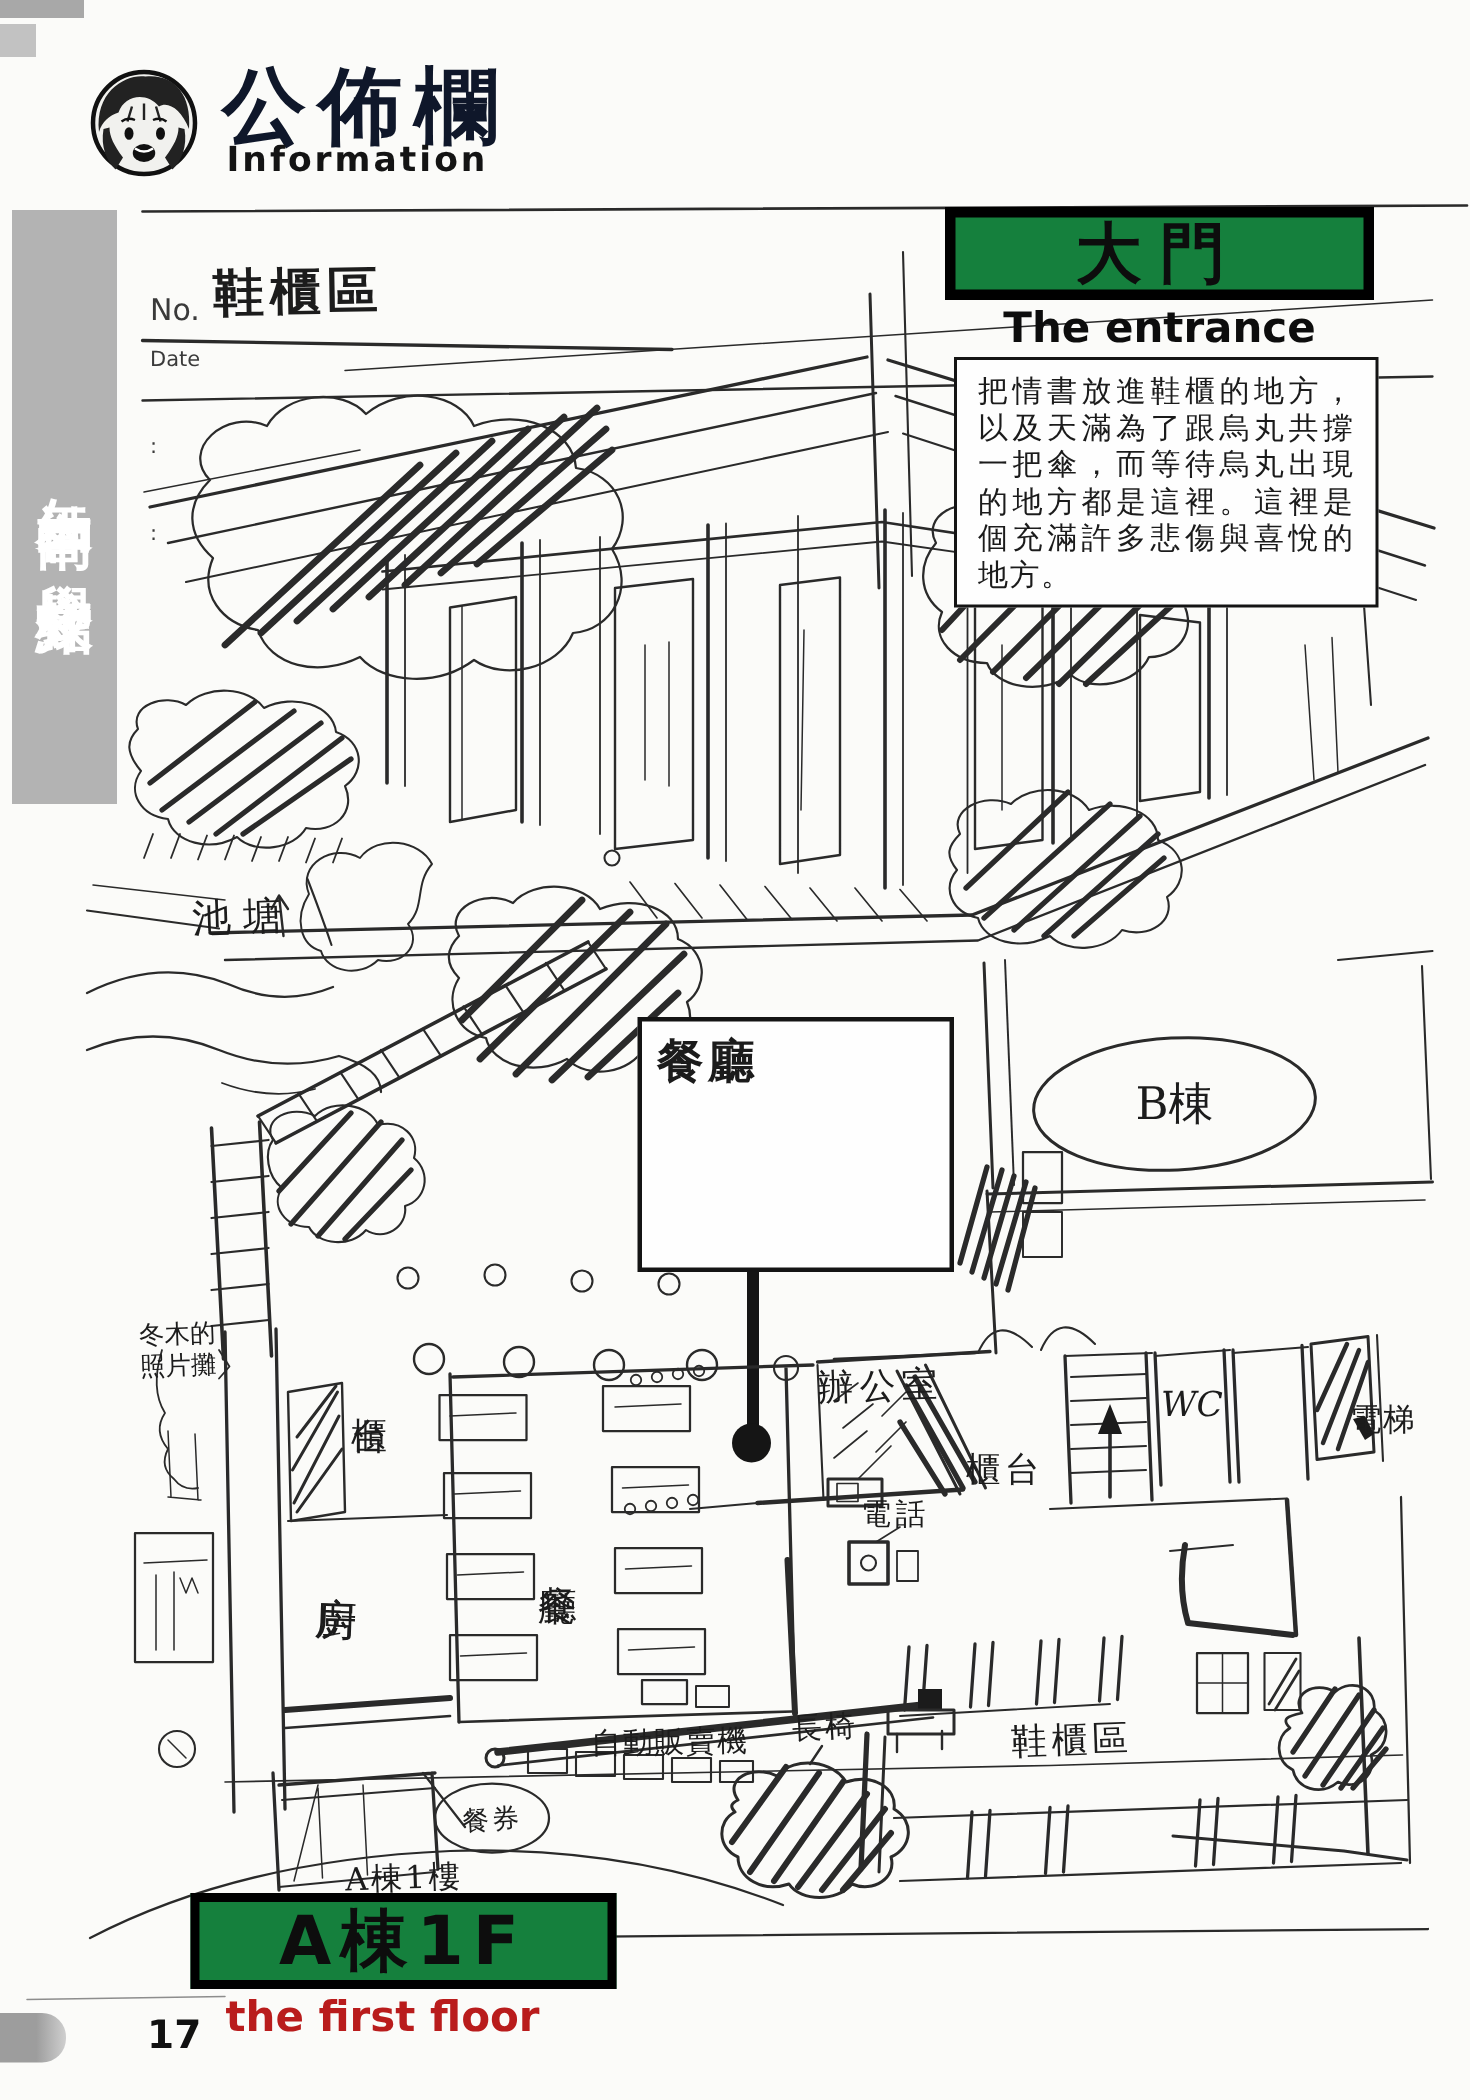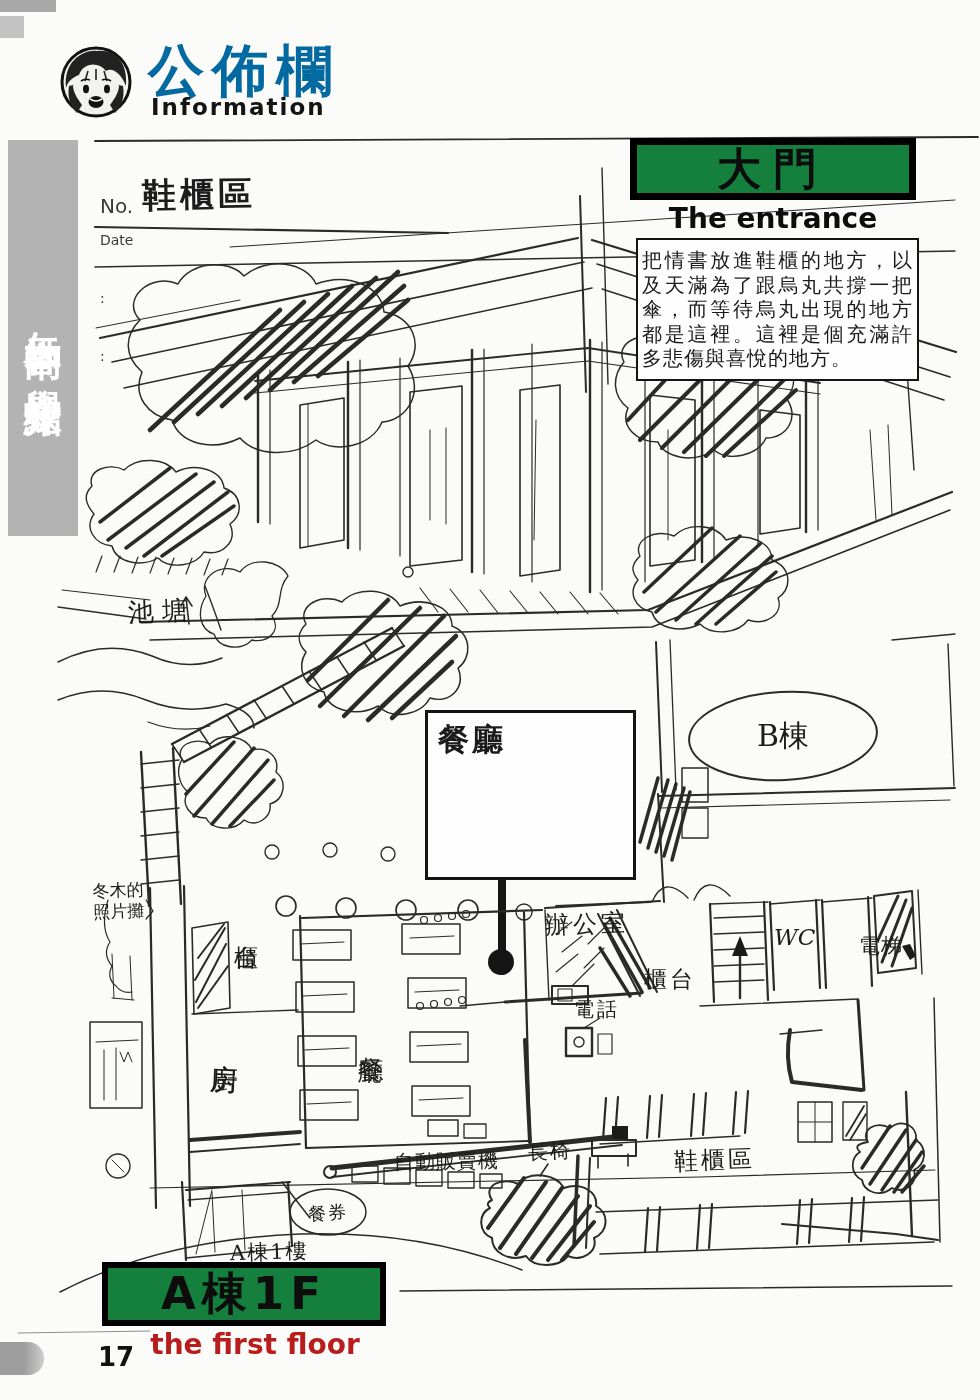--- a/index.html
+++ b/index.html
@@ -225,44 +225,44 @@
     <path d="M11,42 C9,54 13,63 19,69 L24,61 C18,53 15,47 15,41 Z" fill="#222"></path>
     <path d="M65,42 C67,54 63,63 57,69 L52,61 C58,53 61,47 61,41 Z" fill="#222"></path>
     <path d="M30,27 L27,37 M38,25 L38,36 M46,27 L49,37" stroke="#222" stroke-width="1.6" fill="none"></path>
     <ellipse cx="28" cy="45" rx="3" ry="4.2" fill="#111"></ellipse>
     <ellipse cx="49" cy="45" rx="3" ry="4.2" fill="#111"></ellipse>
     <path d="M23,37 q4,-3 9,-1 M44,36 q5,-2 9,1" stroke="#111" stroke-width="1.6" fill="none"></path>
     <ellipse cx="38" cy="58" rx="7.5" ry="6" fill="#111"></ellipse>
     <path d="M32,55 q6,4 12,0" stroke="#fff" stroke-width="1.6" fill="none"></path>
   </svg>
 </div>
-<div class="abs gothic" style="left:148px;top:34px;font-size:56px;letter-spacing:8px;color:#0369a1;">公佈欄</div>
+<div class="abs gothic" style="left:148px;top:34px;font-size:56px;letter-spacing:8px;color:#0f172a;">公佈欄</div>
 <div class="abs gothic" style="left:151px;top:94px;font-size:23px;letter-spacing:2px;color:#141414;">Information</div>
 
 <div class="abs center" style="left:8px;top:140px;width:70px;height:396px;background:#b3b3b3;">
   <div class="gothic hand-v" style="font-size:38px;color:#fff;letter-spacing:4px;line-height:1;">矢神高中　學校介紹</div>
 </div>
 
 <div class="abs" style="left:100px;top:194px;font-size:20px;color:#3a3a3a;">No.</div>
 <div class="abs hand" style="left:142px;top:172px;font-size:34px;font-weight:bold;letter-spacing:4px;transform:rotate(-1deg);">鞋櫃區</div>
 <div class="abs" style="left:100px;top:232px;width:220px;display:flex;gap:42px;font-size:14px;color:#3a3a3a;flex-direction:column;">
   <span>Date</span>
   <span>:</span>
   <span>:</span>
 </div>
 
 <div class="abs graybox center" style="left:630px;top:138px;width:286px;height:62px;">
   <span class="gothic" style="font-size:44px;letter-spacing:12px;color:#0d0d0d;">大門</span>
 </div>
 <div class="abs gothic center" style="left:630px;top:202px;width:286px;font-size:28px;color:#0d0d0d;">The entrance</div>
-<div class="abs descbox cjk-body" style="left:636px;top:238px;width:283px;padding:8px 4px;font-size:20px;line-height:24.5px;">把情書放進鞋櫃的地方，以及天滿為了跟烏丸共撐一把傘，而等待烏丸出現的地方都是這裡。這裡是個充滿許多悲傷與喜悅的地方。</div>
+<div class="abs descbox cjk-body" style="left:636px;top:238px;width:283px;padding:8px 14px;font-size:20px;line-height:24.5px;">把情書放進鞋櫃的地方，以及天滿為了跟烏丸共撐一把傘，而等待烏丸出現的地方都是這裡。這裡是個充滿許多悲傷與喜悅的地方。</div>
 
 <div class="abs hand" style="left:128px;top:594px;font-size:26px;letter-spacing:8px;transform:rotate(-2deg);">池塘</div>
 
-<div class="abs descbox" style="left:425px;top:678px;width:211px;height:170px;border-width:3px;padding:6px 10px;margin-top:32px;">
+<div class="abs descbox" style="left:425px;top:678px;width:211px;height:170px;border-width:3px;padding:6px 10px;">
   <div class="gothic" style="font-size:31px;letter-spacing:3px;">餐廳</div>
 </div>
 
 <div class="abs hand center" style="left:683px;top:688px;width:200px;height:96px;">
   <svg class="abs" width="200" height="96" viewBox="0 0 200 96" style="left:0;top:0;">
     <ellipse cx="100" cy="48" rx="94" ry="44" fill="none" stroke="#2a2a2a" stroke-width="2" transform="rotate(-3 100 48)"></ellipse>
   </svg>
   <span style="font-size:30px;position:relative;">B棟</span>
 </div>
 
@@ -270,26 +270,26 @@
   <div>冬木的</div>
   <div>照片攤</div>
 </div>
 <div class="abs hand hand-v" style="left:230px;top:926px;font-size:24px;height:80px;">櫃台</div>
 <div class="abs hand hand-v" style="left:204px;top:1042px;font-size:28px;height:96px;transform:rotate(2deg);">廚房</div>
 <div class="abs hand hand-v" style="left:354px;top:1036px;font-size:26px;height:92px;">餐廳</div>
 <div class="abs hand" style="left:545px;top:908px;font-size:24px;letter-spacing:4px;transform:rotate(-2deg);">辦公室</div>
 <div class="abs hand" style="left:644px;top:964px;font-size:23px;letter-spacing:3px;">櫃台</div>
 <div class="abs hand" style="left:574px;top:996px;font-size:20px;letter-spacing:3px;">電話</div>
 <div class="abs hand" style="left:774px;top:924px;font-size:23px;font-style:italic;">WC</div>
-<div class="abs hand" style="left:824px;top:932px;font-size:21px;letter-spacing:1px;padding-left:35px;">電梯</div>
+<div class="abs hand" style="left:865px;top:932px;font-size:21px;letter-spacing:1px;padding-left:35px;">電梯</div>
 <div class="abs hand" style="left:528px;top:1138px;font-size:20px;letter-spacing:2px;transform:rotate(-3deg);">長椅</div>
 <div class="abs hand" style="left:394px;top:1148px;font-size:20px;letter-spacing:1px;transform:rotate(-1deg);">自動販賣機</div>
 <div class="abs hand" style="left:674px;top:1144px;font-size:24px;letter-spacing:3px;transform:rotate(-2deg);">鞋櫃區</div>
 <div class="abs hand center" style="left:300px;top:1200px;width:56px;height:26px;font-size:18px;letter-spacing:2px;transform:rotate(-4deg);">餐券</div>
 <div class="abs hand" style="left:230px;top:1238px;font-size:21px;letter-spacing:2px;transform:rotate(-2deg);">A棟1樓</div>
 
-<div class="abs graybox center" style="left:102px;top:1262px;width:284px;height:64px;border-width:6px;">
+<div class="abs graybox center" style="left:127px;top:1262px;width:284px;height:64px;border-width:6px;">
   <span class="gothic" style="font-size:45px;letter-spacing:6px;color:#0d0d0d;">A棟1F</span>
 </div>
 <div class="abs gothic center" style="left:113px;top:1328px;width:284px;font-size:28px;color:#b91c1c;">the first floor</div>
 
 <div class="abs" style="left:0;top:1342px;width:44px;height:33px;background:linear-gradient(90deg,#9d9d9d 55%,#cfcfcf 100%);border-radius:0 16px 16px 0;"></div>
 <div class="abs gothic" style="left:50px;top:1342px;font-size:26px;color:#111;margin-left:48px;">17</div>
 
 </body></html>

